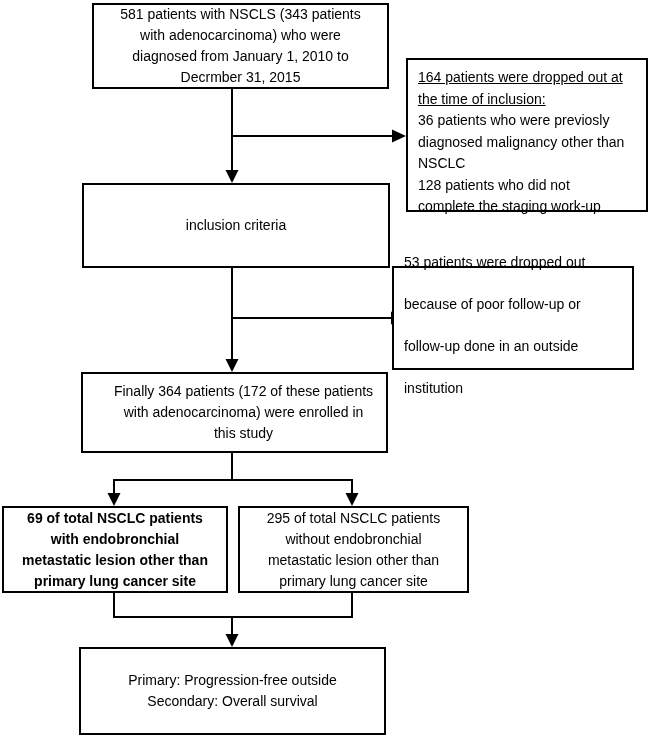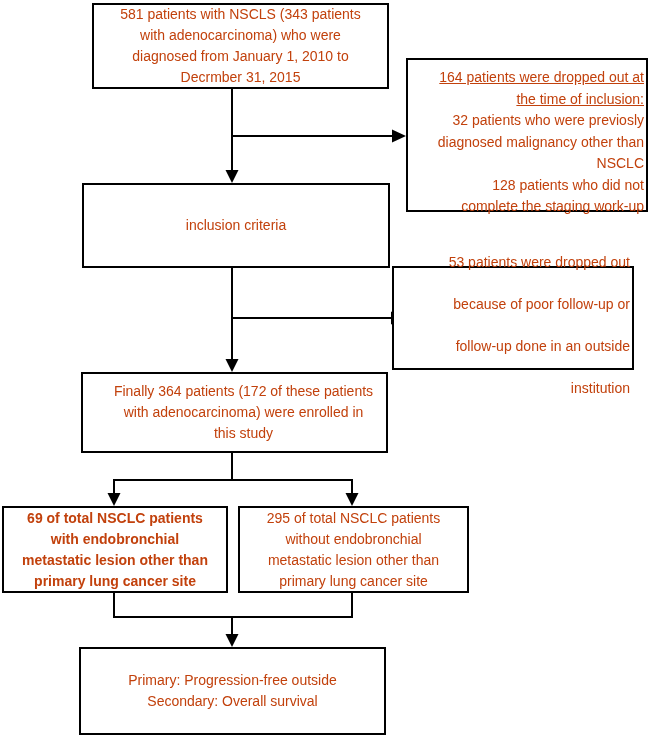--- a/index.html
+++ b/index.html
@@ -2,21 +2,21 @@
 <html><head>
 <meta charset="utf-8">
 <style>
   html, body { margin: 0; padding: 0; background: #ffffff; }
   .canvas {
     position: relative;
     width: 559px;
     height: 738px;
     background: #ffffff;
     font-family: "Liberation Sans", "DejaVu Sans", sans-serif;
-    color: #c2410c;
+    color: #000000;
   }
   .connectors {
     position: absolute;
     left: 0; top: 0;
     width: 654px; height: 738px;
   }
   .connectors path {
     stroke: #000000;
     stroke-width: 2;
     fill: none;
@@ -35,21 +35,21 @@
     flex-direction: column;
     justify-content: center;
     font-size: 14px;
     line-height: 21px;
   }
   .box.center {
     align-items: center;
     text-align: center;
   }
   .box.leftalign {
-    align-items: flex-end;
+    align-items: flex-start;
     text-align: left;
     padding: 19px 2px 4px 10px;
   }
   .line { white-space: nowrap; }
   .line.u { text-decoration: underline; }
 
   #box-initial    { left: 92px;  top: 3px;   width: 297px; height: 86px; }
   #box-dropout1   { left: 406px; top: 58px;  width: 242px; height: 154px; line-height: 21.5px; }
   #box-eligible   { left: 82px;  top: 183px; width: 308px; height: 85px; }
   #box-dropout2   { left: 392px; top: 266px; width: 242px; height: 104px; gap: 21px; }
@@ -94,21 +94,21 @@
   <div class="box center" id="box-initial">
     <div class="line">581 patients with NSCLS (343 patients</div>
     <div class="line">with adenocarcinoma) who were</div>
     <div class="line">diagnosed from January 1, 2010 to</div>
     <div class="line">Decrmber 31, 2015</div>
   </div>
 
   <div class="box leftalign" id="box-dropout1">
     <div class="line u">164 patients were dropped out at</div>
     <div class="line u">the time of inclusion:</div>
-    <div class="line">32 patients who were previosly</div>
+    <div class="line">36 patients who were previosly</div>
     <div class="line">diagnosed malignancy other than</div>
     <div class="line">NSCLC</div>
     <div class="line">128 patients who did not</div>
     <div class="line">complete the staging work-up</div>
   </div>
 
   <div class="box center" id="box-eligible">
     <div class="line">inclusion criteria</div>
   </div>
 

